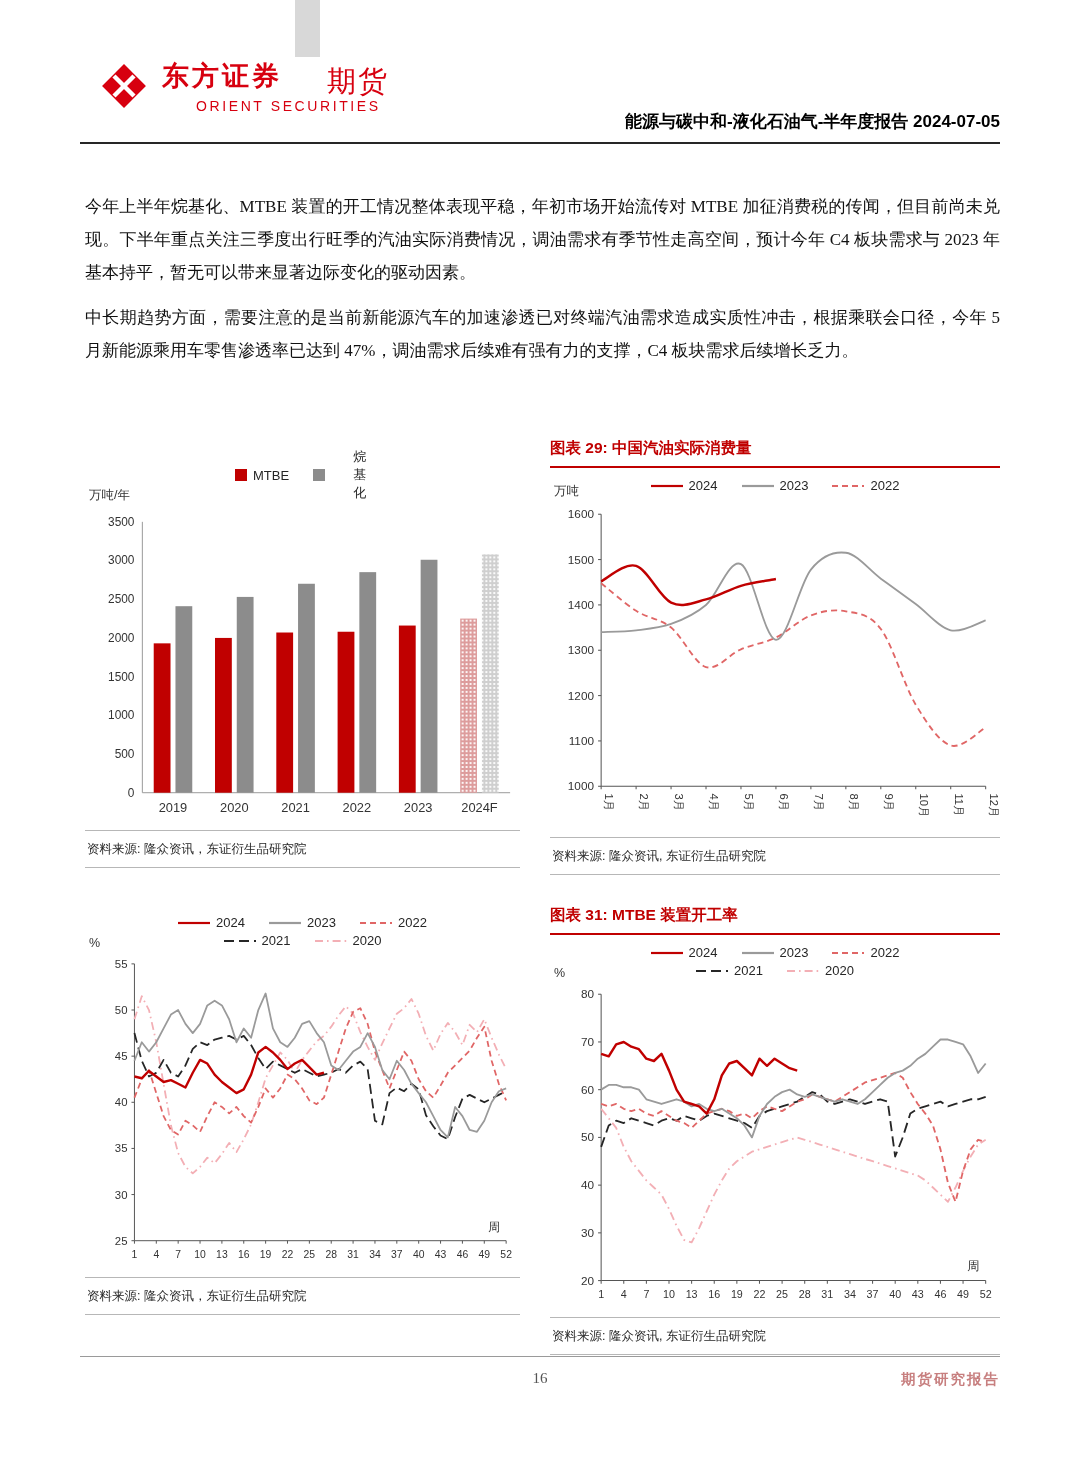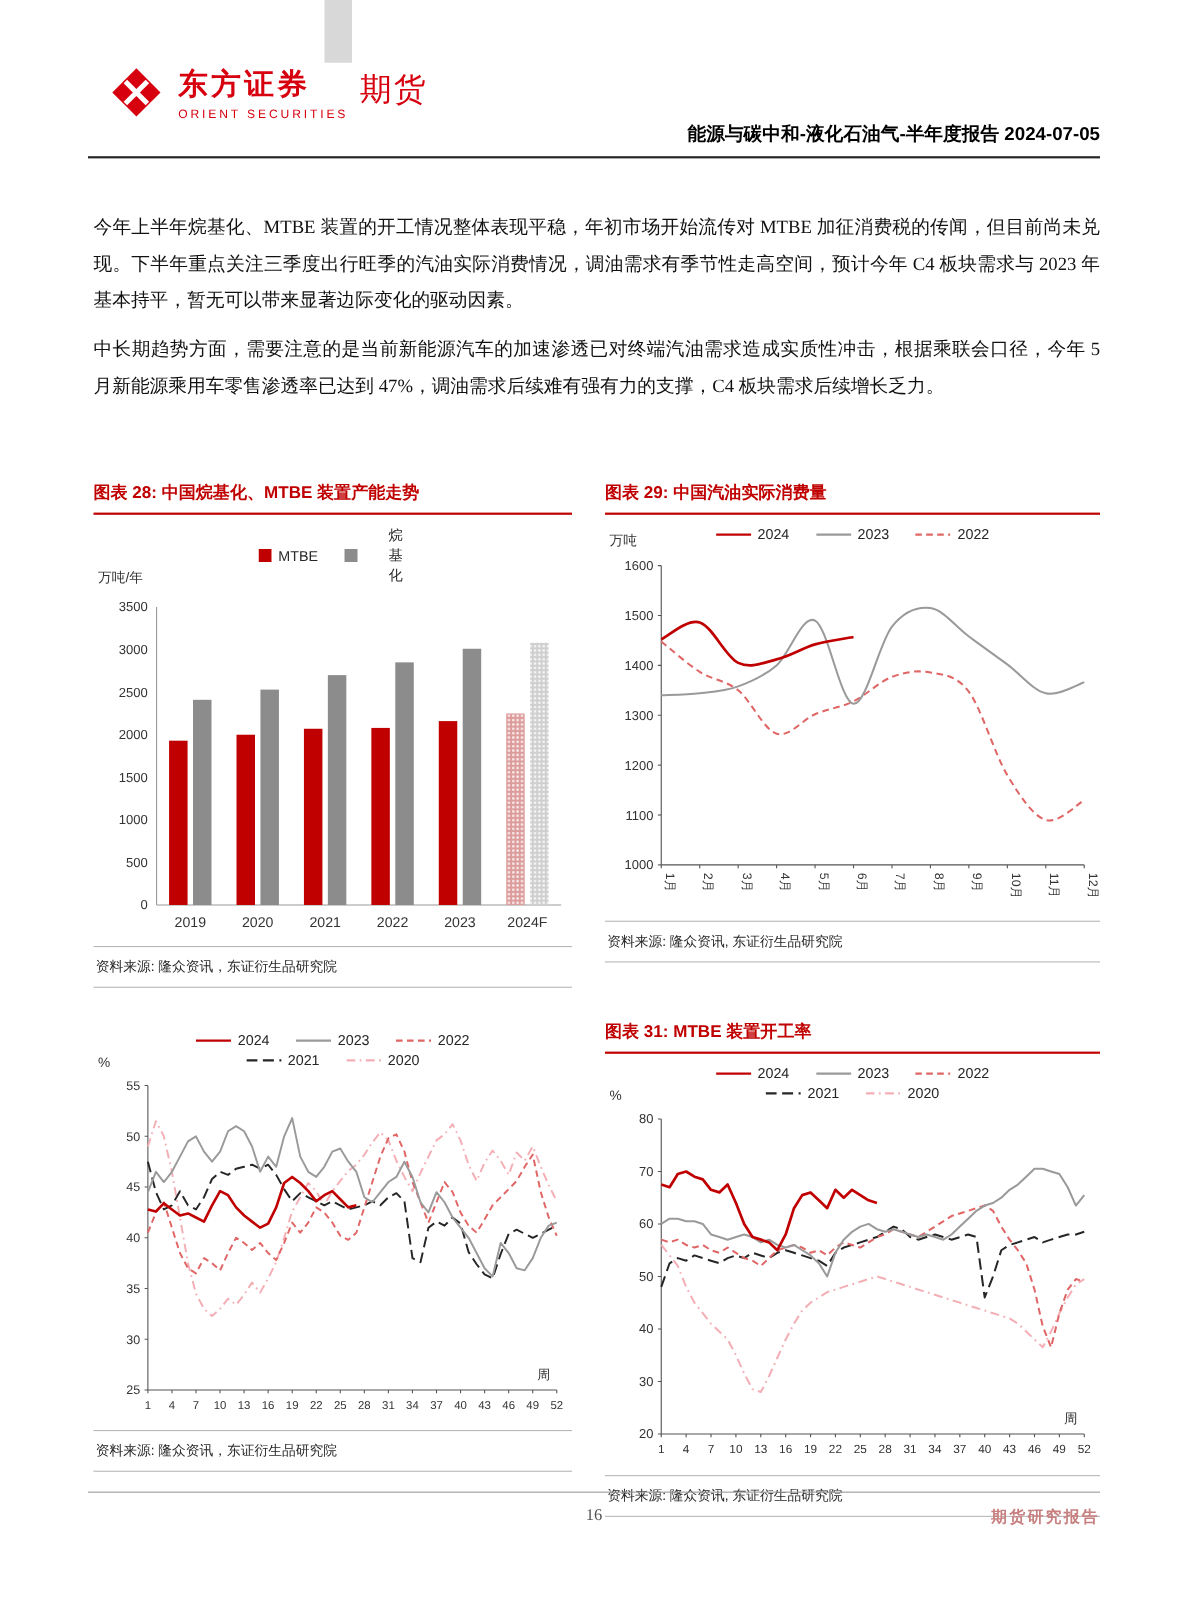--- a/index.html
+++ b/index.html
@@ -3,21 +3,21 @@
 <meta charset="utf-8">
 <style>
   * { margin:0; padding:0; box-sizing:border-box; }
   html,body { background:#ffffff; }
   body { width:1080px; height:1466px; position:relative; font-family:"Liberation Serif","DejaVu Serif",serif; color:#1a1a1a; }
   .page { position:relative; width:1080px; height:1466px; overflow:hidden; background:#fff; }
 
   
   .brand { position:absolute; left:98px; top:58px; display:flex; align-items:center; gap:12px; }
   .brand-cn { font-family:"Liberation Sans","DejaVu Sans",sans-serif; font-weight:bold; font-size:27px; color:#d7000f; letter-spacing:3px; }
-  .brand-en { font-family:"Liberation Sans","DejaVu Sans",sans-serif; font-size:11px; color:#d7000f; letter-spacing:2.6px; margin-top:4px; }
+  .brand-en { font-family:"Liberation Sans","DejaVu Sans",sans-serif; font-size:14px; color:#d7000f; letter-spacing:2.6px; margin-top:4px;margin-left:34px; }
   .gray-bar { position:absolute; left:295px; top:0; width:25px; height:57px; background:#d8d8d8; }
   .brand-tag { position:absolute; left:327px; top:62px; font-family:"Liberation Sans","DejaVu Sans",sans-serif; font-weight:normal; font-size:29px; color:#d7000f; letter-spacing:2px; }
   .doc-title { position:absolute; right:80px; top:110px; font-family:"Liberation Sans","DejaVu Sans",sans-serif; font-weight:bold; font-size:17px; color:#000; }
   .header-rule { position:absolute; left:80px; right:80px; top:142px; border-top:2px solid #262626; }
 
   
   .body-text { position:absolute; left:85px; width:915px; top:190px; font-size:17px; line-height:33px; text-align:justify; color:#111; }
   .body-text p + p { margin-top:12px; }
 
   
@@ -62,21 +62,20 @@
   <div class="header-rule"></div>
 
   <section class="body-text">
     <p>今年上半年烷基化、MTBE 装置的开工情况整体表现平稳，年初市场开始流传对 MTBE 加征消费税的传闻，但目前尚未兑现。下半年重点关注三季度出行旺季的汽油实际消费情况，调油需求有季节性走高空间，预计今年 C4 板块需求与 2023 年基本持平，暂无可以带来显著边际变化的驱动因素。</p>
     <p>中长期趋势方面，需要注意的是当前新能源汽车的加速渗透已对终端汽油需求造成实质性冲击，根据乘联会口径，今年 5 月新能源乘用车零售渗透率已达到 47%，调油需求后续难有强有力的支撑，C4 板块需求后续增长乏力。</p>
   </section>
 
   <section class="figures-grid">
 
     <div class="figure">
-      <div class="fig-title">图表 28: 中国烷基化、MTBE 装置产能走势</div>
       <div class="fig-chart">
           <div class="chart-head">
             <span class="ylab">万吨/年</span>
             <div class="legend">
               <div class="legend-row">
                 <span class="legend-item">
                   <svg width="12" height="12">
                     <rect width="12" height="12" fill="#c00000"></rect>
                   </svg>
                   <span>MTBE</span>

